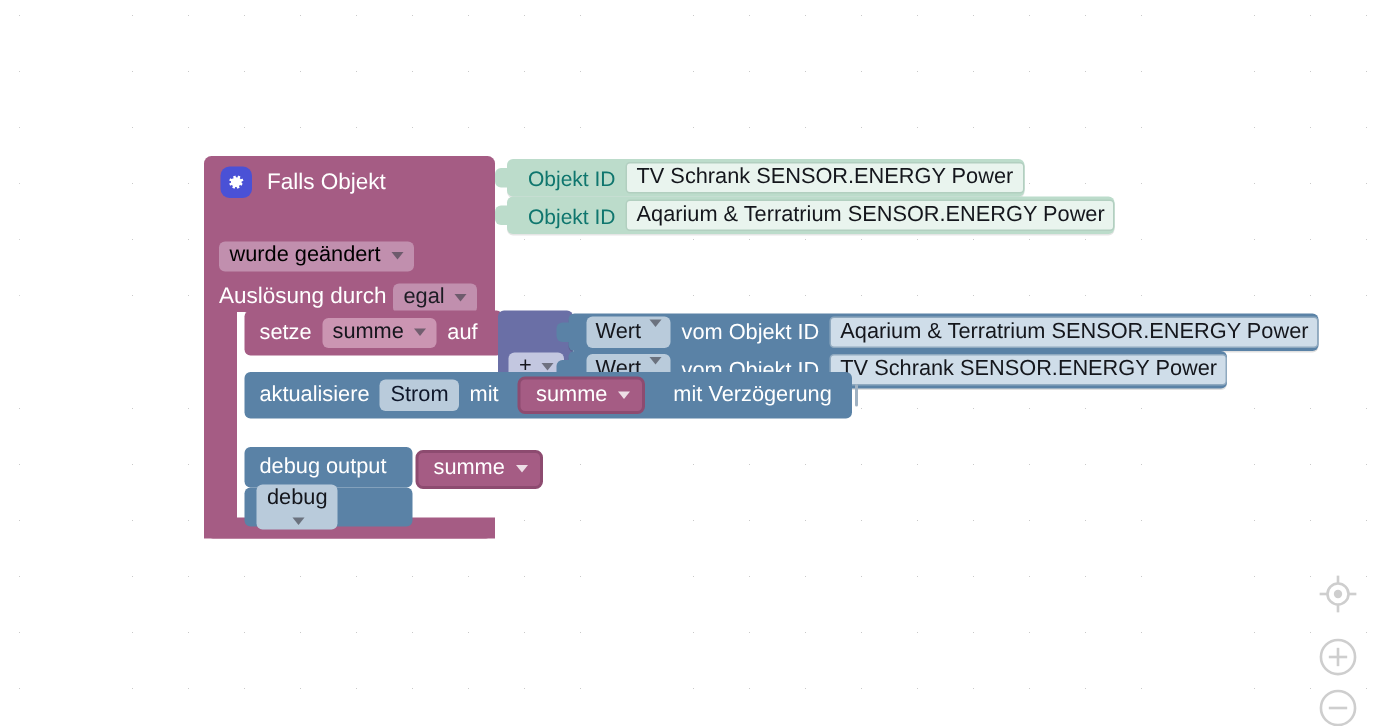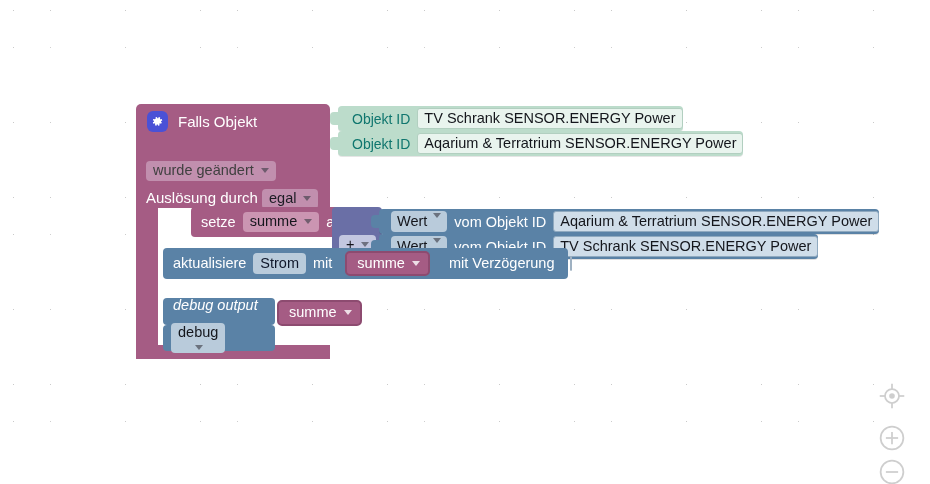--- a/index.html
+++ b/index.html
@@ -68,21 +68,21 @@
     width: 21px; height: 21px;
     background: #4a51d6;
     border-radius: 6px;
     display:flex; align-items:center; justify-content:center;
   }
 
   #hat-title { position:absolute; left: 42px; top: 10px; font-size: 15px; }
 
   #f-geaendert {
     position:absolute; left: 10px; top: 57px;
-    background: #c18fae; color: #404040;
+    background: #c18fae; color: #000000;
   }
   #lbl-ausloesung { position:absolute; left: 10px; top: 86px; font-size: 15px; }
   #f-egal {
     position:absolute; left: 126px; top: 85px;
     background: #c18fae; color: #1c1c24;
   }
 
   
   #hat-slot {
     position:absolute; left: 22px; top: 104px;
@@ -117,21 +117,21 @@
   }
   #obj1 { left: 338px; top: 106px; }
   #obj2 { left: 338px; top: 131px; }
 
   
   #setze {
     left: 163px; top: 207px;
     width: 172px; height: 30px;
     background: #a55c84;
     border-radius: 4px;
-    display:flex; align-items:center; padding-left: 10px; gap: 7px; margin-left: 28px;
+    display:flex; align-items:center; padding-left: 10px; gap: 7px;
   }
   #f-summe1 { background:#cb95b2; color:#15151c; }
 
   
   #mathblk {
     left: 332px; top: 207px;
     width: 50px; height: 52px;
     background: #6a6fa6;
     border-radius: 4px;
   }
@@ -197,21 +197,21 @@
     background:#bdc9d6; border-radius: 4px;
     margin-left: 8px;
     border: 1px solid #9fb1c2;
   }
 
   
   #dbgout {
     left: 163px; top: 298px;
     width: 112px; height: 27px;
     background: #5a82a6; border-radius: 4px;
-    display:flex; padding-left: 10px; font-style: italic;
+    display:flex; align-items:center; padding-left: 10px;
   }
   #f-summe3 {
     position:absolute; left: 277px; top: 300px;
     background:#a55c84; color:#fff;
     border: 2px solid #8d4b70; border-radius: 5px;
     padding: 3px 8px 4px 10px;
   }
   #f-summe3 .caret { border-top-color: rgba(255,255,255,0.8); }
 
   #dbg {

